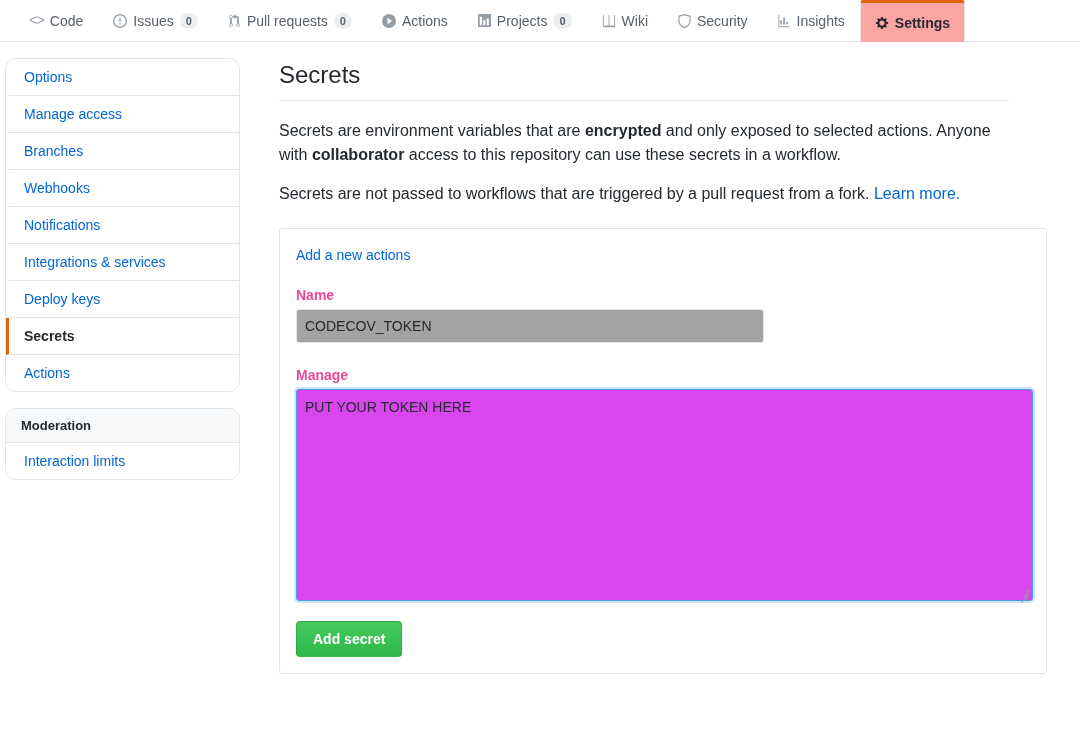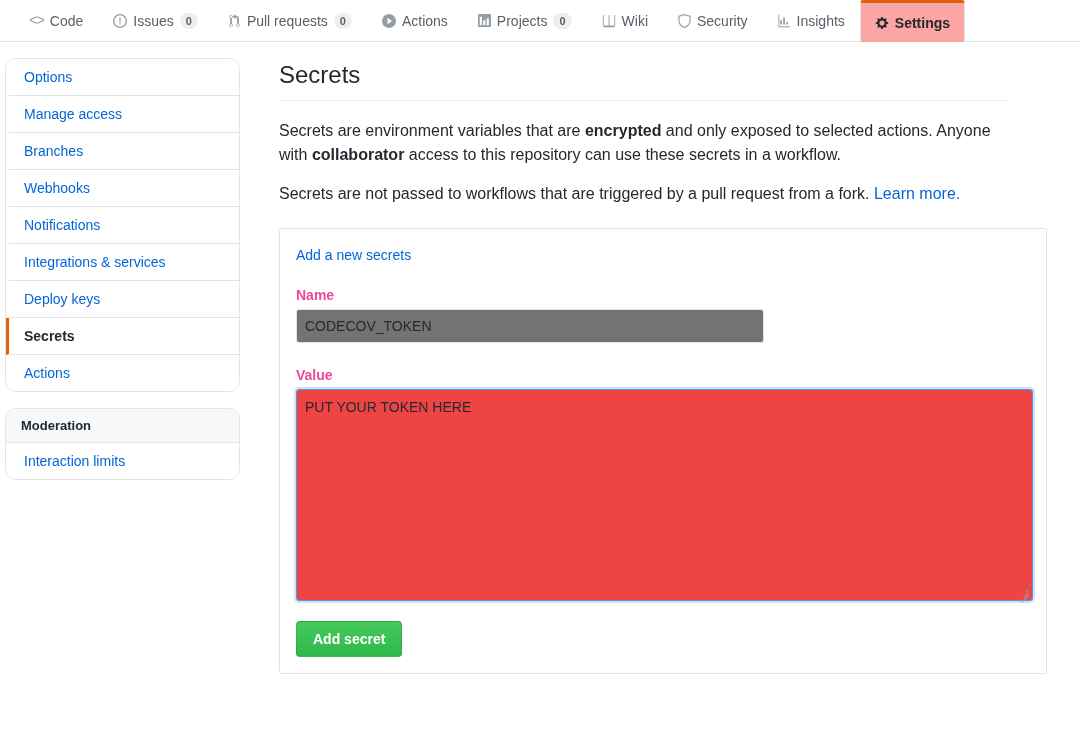--- a/index.html
+++ b/index.html
@@ -168,40 +168,40 @@
     color: #ec4899;
     margin: 24px 0 6px 0;
   }
   .text-input {
     display: block;
     width: 468px;
     padding: 7px 8px;
     font-size: 14px;
     font-family: "Liberation Sans", sans-serif;
     color: #24292e;
-    background: #737373;
+    background: #a3a3a3;
     border: 1px solid #e1e4e8;
     border-radius: 3px;
     outline: none;
     height: 34px;
     line-height: 20px;
   }
   .textarea-wrap {
     position: relative;
     width: 737px;
   }
   .text-area {
     display: block;
     width: 737px;
     height: 212px;
     padding: 7px 8px;
     font-size: 14px;
     font-family: "Liberation Sans", sans-serif;
     color: #24292e;
-    background: #ef4444;
+    background: #d946ef;
     border: 1px solid #4a9bea;
     border-radius: 3px;
     outline: none;
     box-shadow: 0 0 0 2px rgba(3,102,214,0.18);
     resize: none;
     line-height: 20px;
     overflow: hidden;
   }
   .resize-grip {
     position: absolute;
@@ -348,26 +348,26 @@
   <main class="content">
 
     <h1 class="page-title">Secrets</h1>
 
     <p class="desc"><span>Secrets are environment variables that are </span><b>encrypted</b><span> and only exposed to selected actions. Anyone with </span><b>collaborator</b><span> access to this repository can use these secrets in a workflow.</span></p>
 
     <p class="desc second"><span>Secrets are not passed to workflows that are triggered by a pull request from a fork. </span><a class="link">Learn more.</a></p>
 
     <section class="card">
 
-      <h2 class="card-title">Add a new secrets</h2>
+      <h2 class="card-title">Add a new actions</h2>
 
       <label class="field-label">Name</label>
       <input class="text-input" type="text" value="CODECOV_TOKEN" style="">
 
-      <label class="field-label">Value</label>
+      <label class="field-label">Manage</label>
       <div class="textarea-wrap">
         <textarea class="text-area" style="">PUT YOUR TOKEN HERE</textarea>
         <span class="resize-grip">
             <i></i>
             <i></i>
             <i></i>
           </span>
       </div>
 
       <button class="btn-primary">Add secret</button>

